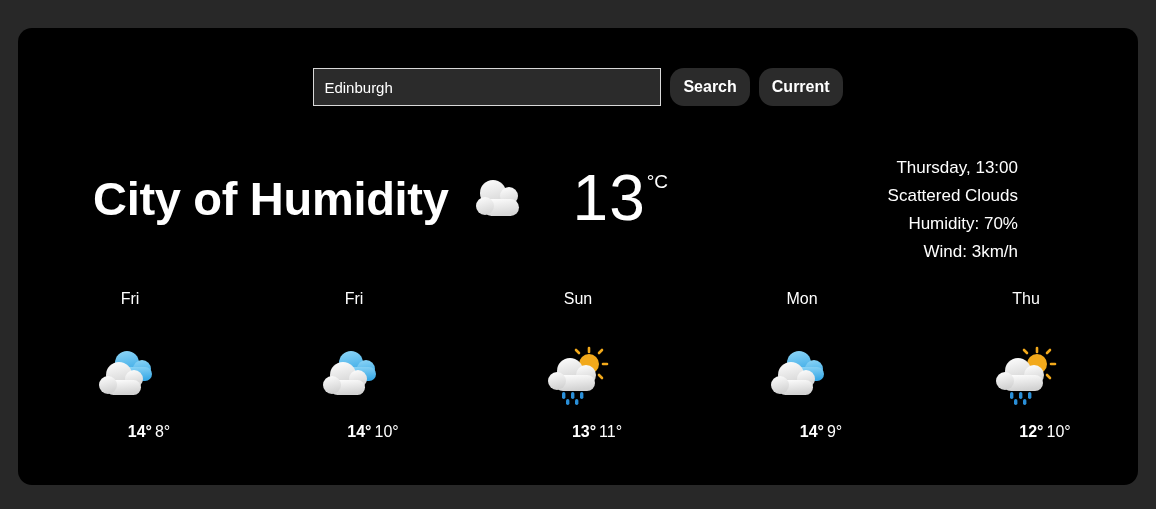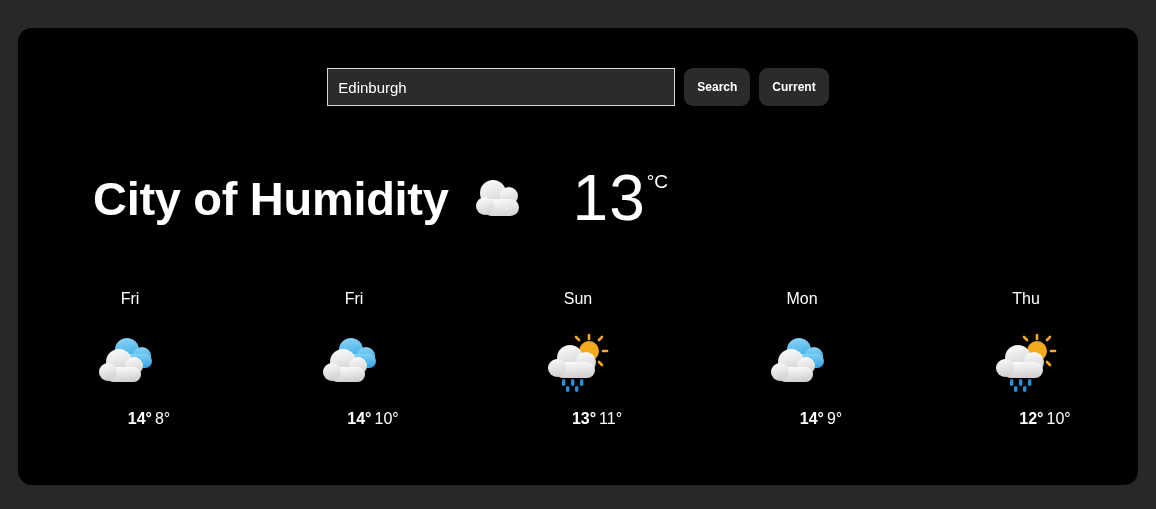--- a/index.html
+++ b/index.html
@@ -56,24 +56,24 @@
     outline: none;
     caret-color: #4fa3f7;
   }
   .search-input::placeholder { color: #8a8a8a; }
 
   .btn {
     height: 38px;
     box-sizing: border-box;
     background: #2b2b2b;
     border: none;
-    border-radius: 9px;
+    border-radius: 14px;
     color: #ffffff;
     font-family: "Liberation Sans", sans-serif;
-    font-size: 12px;
+    font-size: 16px;
     font-weight: bold;
     padding: 0 13px;
     cursor: pointer;
     line-height: 38px;
     white-space: nowrap;
   }
 
   
   .current-row {
     position: absolute;
@@ -148,21 +148,21 @@
   .forecast-card {
     flex: 1 1 0;
     display: flex;
     flex-direction: column;
     align-items: center;
   }
 
   .fc-day {
     color: #ffffff;
     font-size: 16px;
-    margin-bottom: 24px;
+    margin-bottom: 37px;
   }
 
   .fc-icon {
     width: 74px;
     height: 60px;
   }
 
   .fc-temps {
     margin-top: 18px;
     color: #ffffff;
@@ -202,20 +202,26 @@
           <rect x="12" y="25" width="36" height="17" rx="8.5" fill="url(#cw1)"></rect>
           <circle cx="14" cy="32" r="9" fill="url(#cw1)"></circle>
         </svg>
 
         <div class="temp-wrap">
           <span class="temp-value">13</span>
           <span class="temp-unit">°C</span>
         </div>
       </div>
 
+      <div class="detail-block">
+        <div>Thursday, 13:00</div>
+        <div>Scattered Clouds</div>
+        <div>Humidity: 70%</div>
+        <div>Wind: 3km/h</div>
+      </div>
     </div>
 
     <div class="forecast-row" id="forecast-row">
         <div class="forecast-card">
           <div class="fc-day">Fri</div>
   <svg class="fc-icon" viewBox="0 0 74 60">
     <defs>
       <linearGradient id="bc-blue" x1="0" y1="0" x2="0.2" y2="1">
         <stop offset="0%" stop-color="#8fd6f7"></stop>
         <stop offset="100%" stop-color="#39a9e6"></stop>

